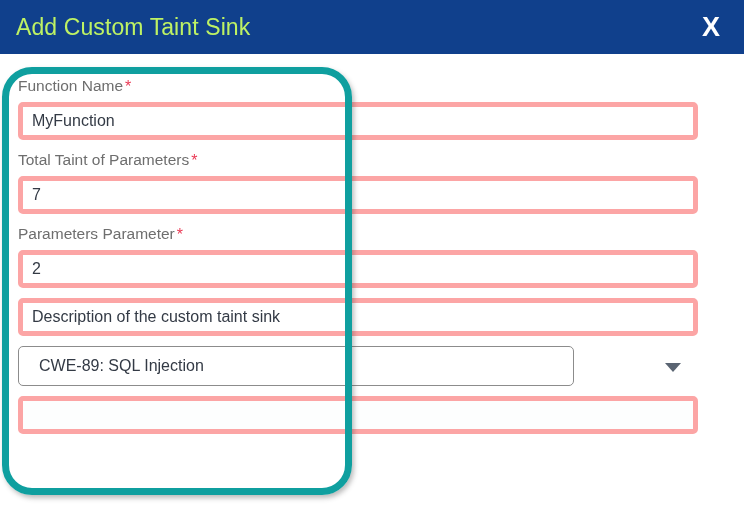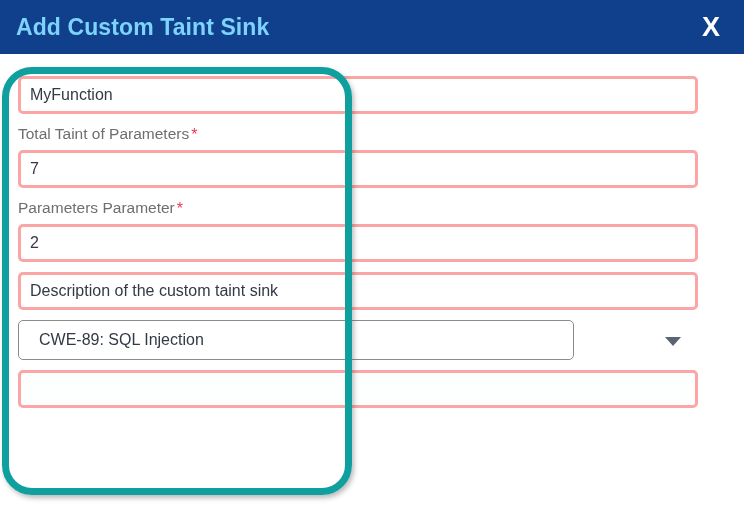--- a/index.html
+++ b/index.html
@@ -23,23 +23,23 @@
     width: 744px;
     height: 54px;
     background: #10408c;
     display: flex;
     align-items: center;
     justify-content: space-between;
     box-sizing: border-box;
     padding: 0 22px 0 16px;
   }
   .dialog-title {
-    color: #7dd3fc;
+    color: #bef264;
     font-size: 23px;
-    font-weight: 700;
+    font-weight: 400;
     letter-spacing: 0.1px;
     line-height: 1;
     white-space: nowrap;
   }
   .close-icon {
     color: #ffffff;
     font-size: 27px;
     font-weight: 700;
     line-height: 1;
     cursor: pointer;
@@ -77,21 +77,21 @@
     font-size: 16px;
     margin-left: 2px;
     vertical-align: -1px;
   }
 
   .field-input {
     display: block;
     width: 680px;
     height: 38px;
     box-sizing: border-box;
-    border: 3px solid #fca5a5;
+    border: 5px solid #fca5a5;
     border-radius: 5px;
     background: #ffffff;
     font-family: "Liberation Sans", sans-serif;
     font-size: 16px;
     color: #333a45;
     padding: 0 10px 0 9px;
     outline: none;
   }
 
   .select-wrap {
@@ -155,20 +155,23 @@
 <body>
 
 <div class="dialog-header">
   <span class="dialog-title">Add Custom Taint Sink</span>
   <span class="close-icon">X</span>
 </div>
 
 <div class="dialog-body">
 
   <div class="field-group">
+    <label class="field-label">
+      <span>Function Name</span><span class="req-star">*</span>
+    </label>
     <input class="field-input" type="text" value="MyFunction" style="">
   </div>
 
   <div class="field-group">
     <label class="field-label">
       <span>Total Taint of Parameters</span><span class="req-star">*</span>
     </label>
     <input class="field-input" type="text" value="7" style="">
   </div>
 

